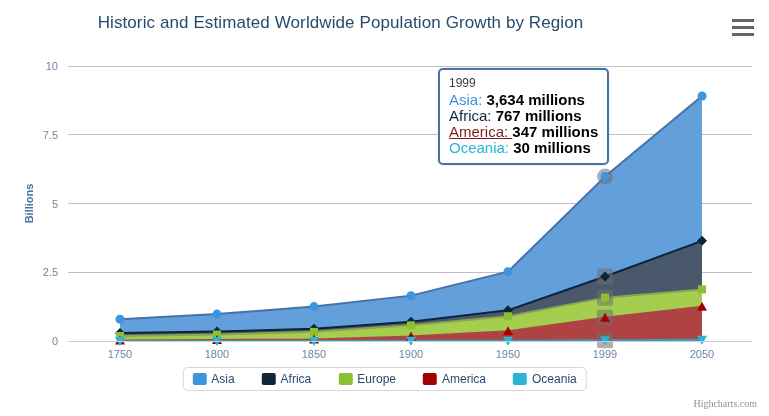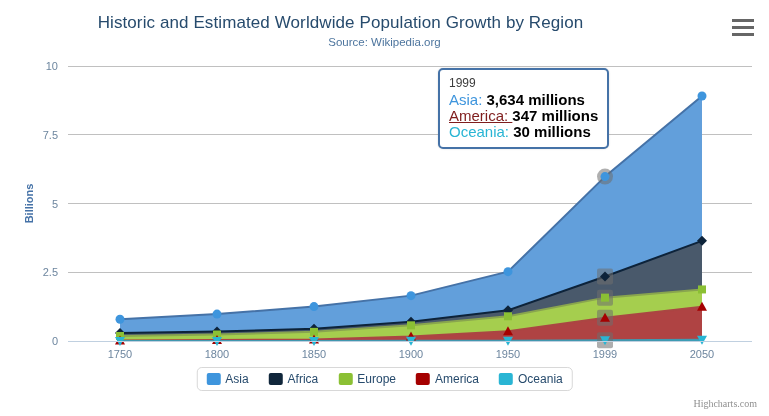--- a/index.html
+++ b/index.html
@@ -95,21 +95,21 @@
     position: absolute;
     left: 50%;
     transform: translateX(-50%);
     bottom: 25px;
     border: 1px solid #d8d8d8;
     border-radius: 5px;
     background: #ffffff;
     padding: 4px 9px;
     display: flex;
     align-items: center;
-    gap: 20px;
+    gap: 27px;
     box-sizing: border-box;
   }
   .legend-item {
     display: flex;
     align-items: center;
     gap: 5px;
     cursor: pointer;
   }
   .legend-swatch {
     width: 14px;
@@ -149,21 +149,20 @@
   }
   .tt-name { font-weight: normal; }
   .tt-value { font-weight: bold; color: #000000; }
 </style>
 </head>
 <body>
 
 <div id="chart-root">
 
   <div class="chart-title">Historic and Estimated Worldwide Population Growth by Region</div>
-  <div class="chart-subtitle">Source: Wikipedia.org</div>
 
   <div class="menu-button">
     <span></span>
     <span></span>
     <span></span>
   </div>
 
   <svg class="plot" id="plot-svg" width="769" height="416">
       <line x1="68" x2="752" y1="341" y2="341" stroke="#c0d0e0" stroke-width="1" shape-rendering="crispEdges"></line>
       <line x1="68" x2="752" y1="272.25" y2="272.25" stroke="#c0c0c0" stroke-width="1" shape-rendering="crispEdges"></line>
@@ -303,20 +302,21 @@
       <text x="411" y="358" class="xtick-label">1900</text>
       <text x="508" y="358" class="xtick-label">1950</text>
       <text x="605" y="358" class="xtick-label">1999</text>
       <text x="702" y="358" class="xtick-label">2050</text>
     </svg>
 
   <div class="tooltip">
     <div class="tt-header">1999</div>
     <div id="tooltip-rows">
         <div class="tt-row"><span class="tt-name" style="color: rgb(62, 149, 221);">Asia: </span><span class="tt-value">3,634 millions</span></div>
+        <div class="tt-row"><span class="tt-name" style="color: rgb(16, 38, 59);">Africa: </span><span class="tt-value">767 millions</span></div>
         <div class="tt-row"><span class="tt-name" style="color: #7f1d1d; text-decoration: underline;">America: </span><span class="tt-value">347 millions</span></div>
         <div class="tt-row"><span class="tt-name" style="color: rgb(41, 181, 212);">Oceania: </span><span class="tt-value">30 millions</span></div>
       </div>
   </div>
 
   <div class="legend-box">
     <div class="legend-item">
       <span class="legend-swatch" style="background: rgb(62, 149, 221);"></span>
       <span class="legend-label">Asia</span>
     </div>

